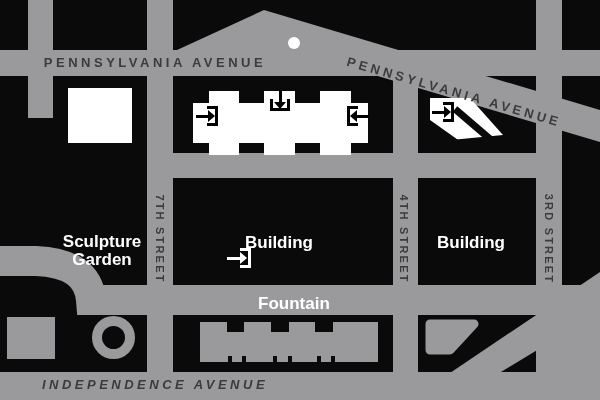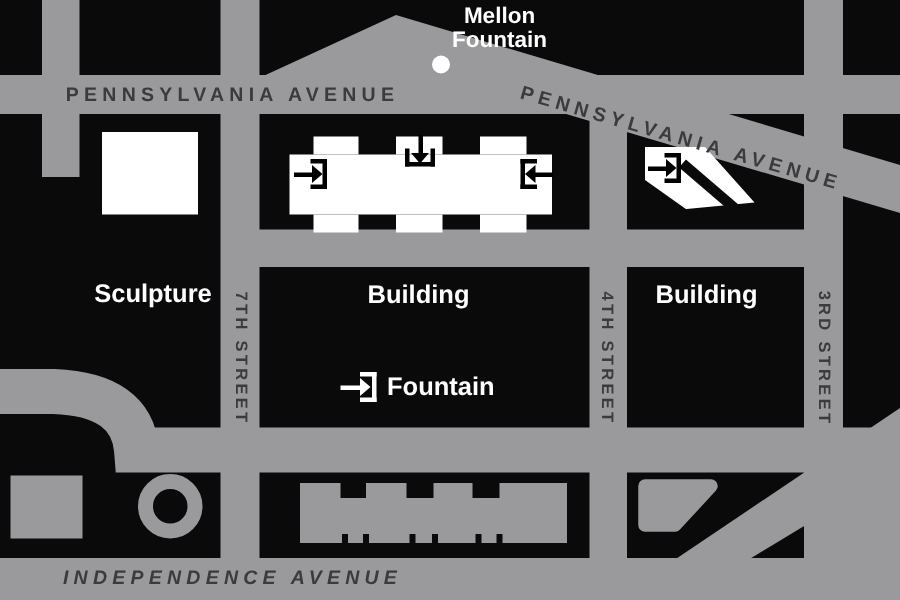--- a/index.html
+++ b/index.html
@@ -10,21 +10,21 @@
        font-family:"Liberation Sans",sans-serif;}
   .map svg{position:absolute;left:0;top:0;}
   .abs{position:absolute;}
   .white{background:var(--building-white);}
   .gray{background:var(--street);}
   .stlabel{position:absolute;color:var(--street-label);font-weight:bold;font-size:13px;
            letter-spacing:3.5px;white-space:nowrap;text-align:center;}
   .vlabel{position:absolute;color:var(--street-label);font-weight:bold;font-size:11px;
           letter-spacing:2.2px;white-space:nowrap;text-align:center;transform:rotate(90deg);}
   .blabel{position:absolute;color:var(--building-white);font-weight:bold;font-size:17px;
-          line-height:18px;text-align:center;white-space:nowrap;}
+          line-height:18px;text-align:center;white-space:nowrap;margin-top:46px;}
   .mellon{position:absolute;color:var(--building-white);font-weight:bold;font-size:15px;
           line-height:16px;text-align:center;white-space:nowrap;}
   .dot{position:absolute;width:12px;height:12px;border-radius:50%;background:var(--building-white);}
   .ring{position:absolute;left:92px;top:316px;width:43px;height:43px;border:10px solid var(--street);
         border-radius:50%;box-sizing:border-box;}
   
   .eicon{position:absolute;}
   .eicon .p{position:absolute;box-sizing:border-box;}
   .shaft-h{height:3px;background:#000;}
   .shaft-v{width:3px;background:#000;}
@@ -102,26 +102,23 @@
   <div class="ring"></div>
   <div class="abs gray" style="left:7px;top:317px;width:48px;height:42px;"></div>
 
   <div class="stlabel" style="left:38px;top:55px;width:234px;">PENNSYLVANIA AVENUE</div>
   <div class="stlabel" style="left:310px;top:43px;width:300px;transform:rotate(16deg);transform-origin:left center;">PENNSYLVANIA AVENUE</div>
   <div class="stlabel" style="left:38px;top:377px;width:234px;font-style:italic;">INDEPENDENCE AVENUE</div>
   <div class="vlabel" style="left:100px;top:233px;width:120px;">7TH STREET</div>
   <div class="vlabel" style="left:344px;top:233px;width:120px;">4TH STREET</div>
   <div class="vlabel" style="left:481px;top:233px;width:136px;">3RD STREET</div>
 
-  <div class="mellon" style="left:283px;top:3px;width:100px;">
-    <div>Mellon</div>
-    <div>Fountain</div>
-  </div>
   <div class="blabel" style="left:32px;top:187px;width:140px;">
     <div>Sculpture</div>
+    <div>Garden</div>
   </div>
   <div class="blabel" style="left:209px;top:188px;width:140px;">
     <div>Building</div>
   </div>
   <div class="blabel" style="left:401px;top:188px;width:140px;">
     <div>Building</div>
   </div>
 
   <div class="eicon wht" style="left:227px;top:248px;width:24px;height:20px;">
     <div class="p shaft-h" style="left:0;top:9px;width:14px;"></div>

